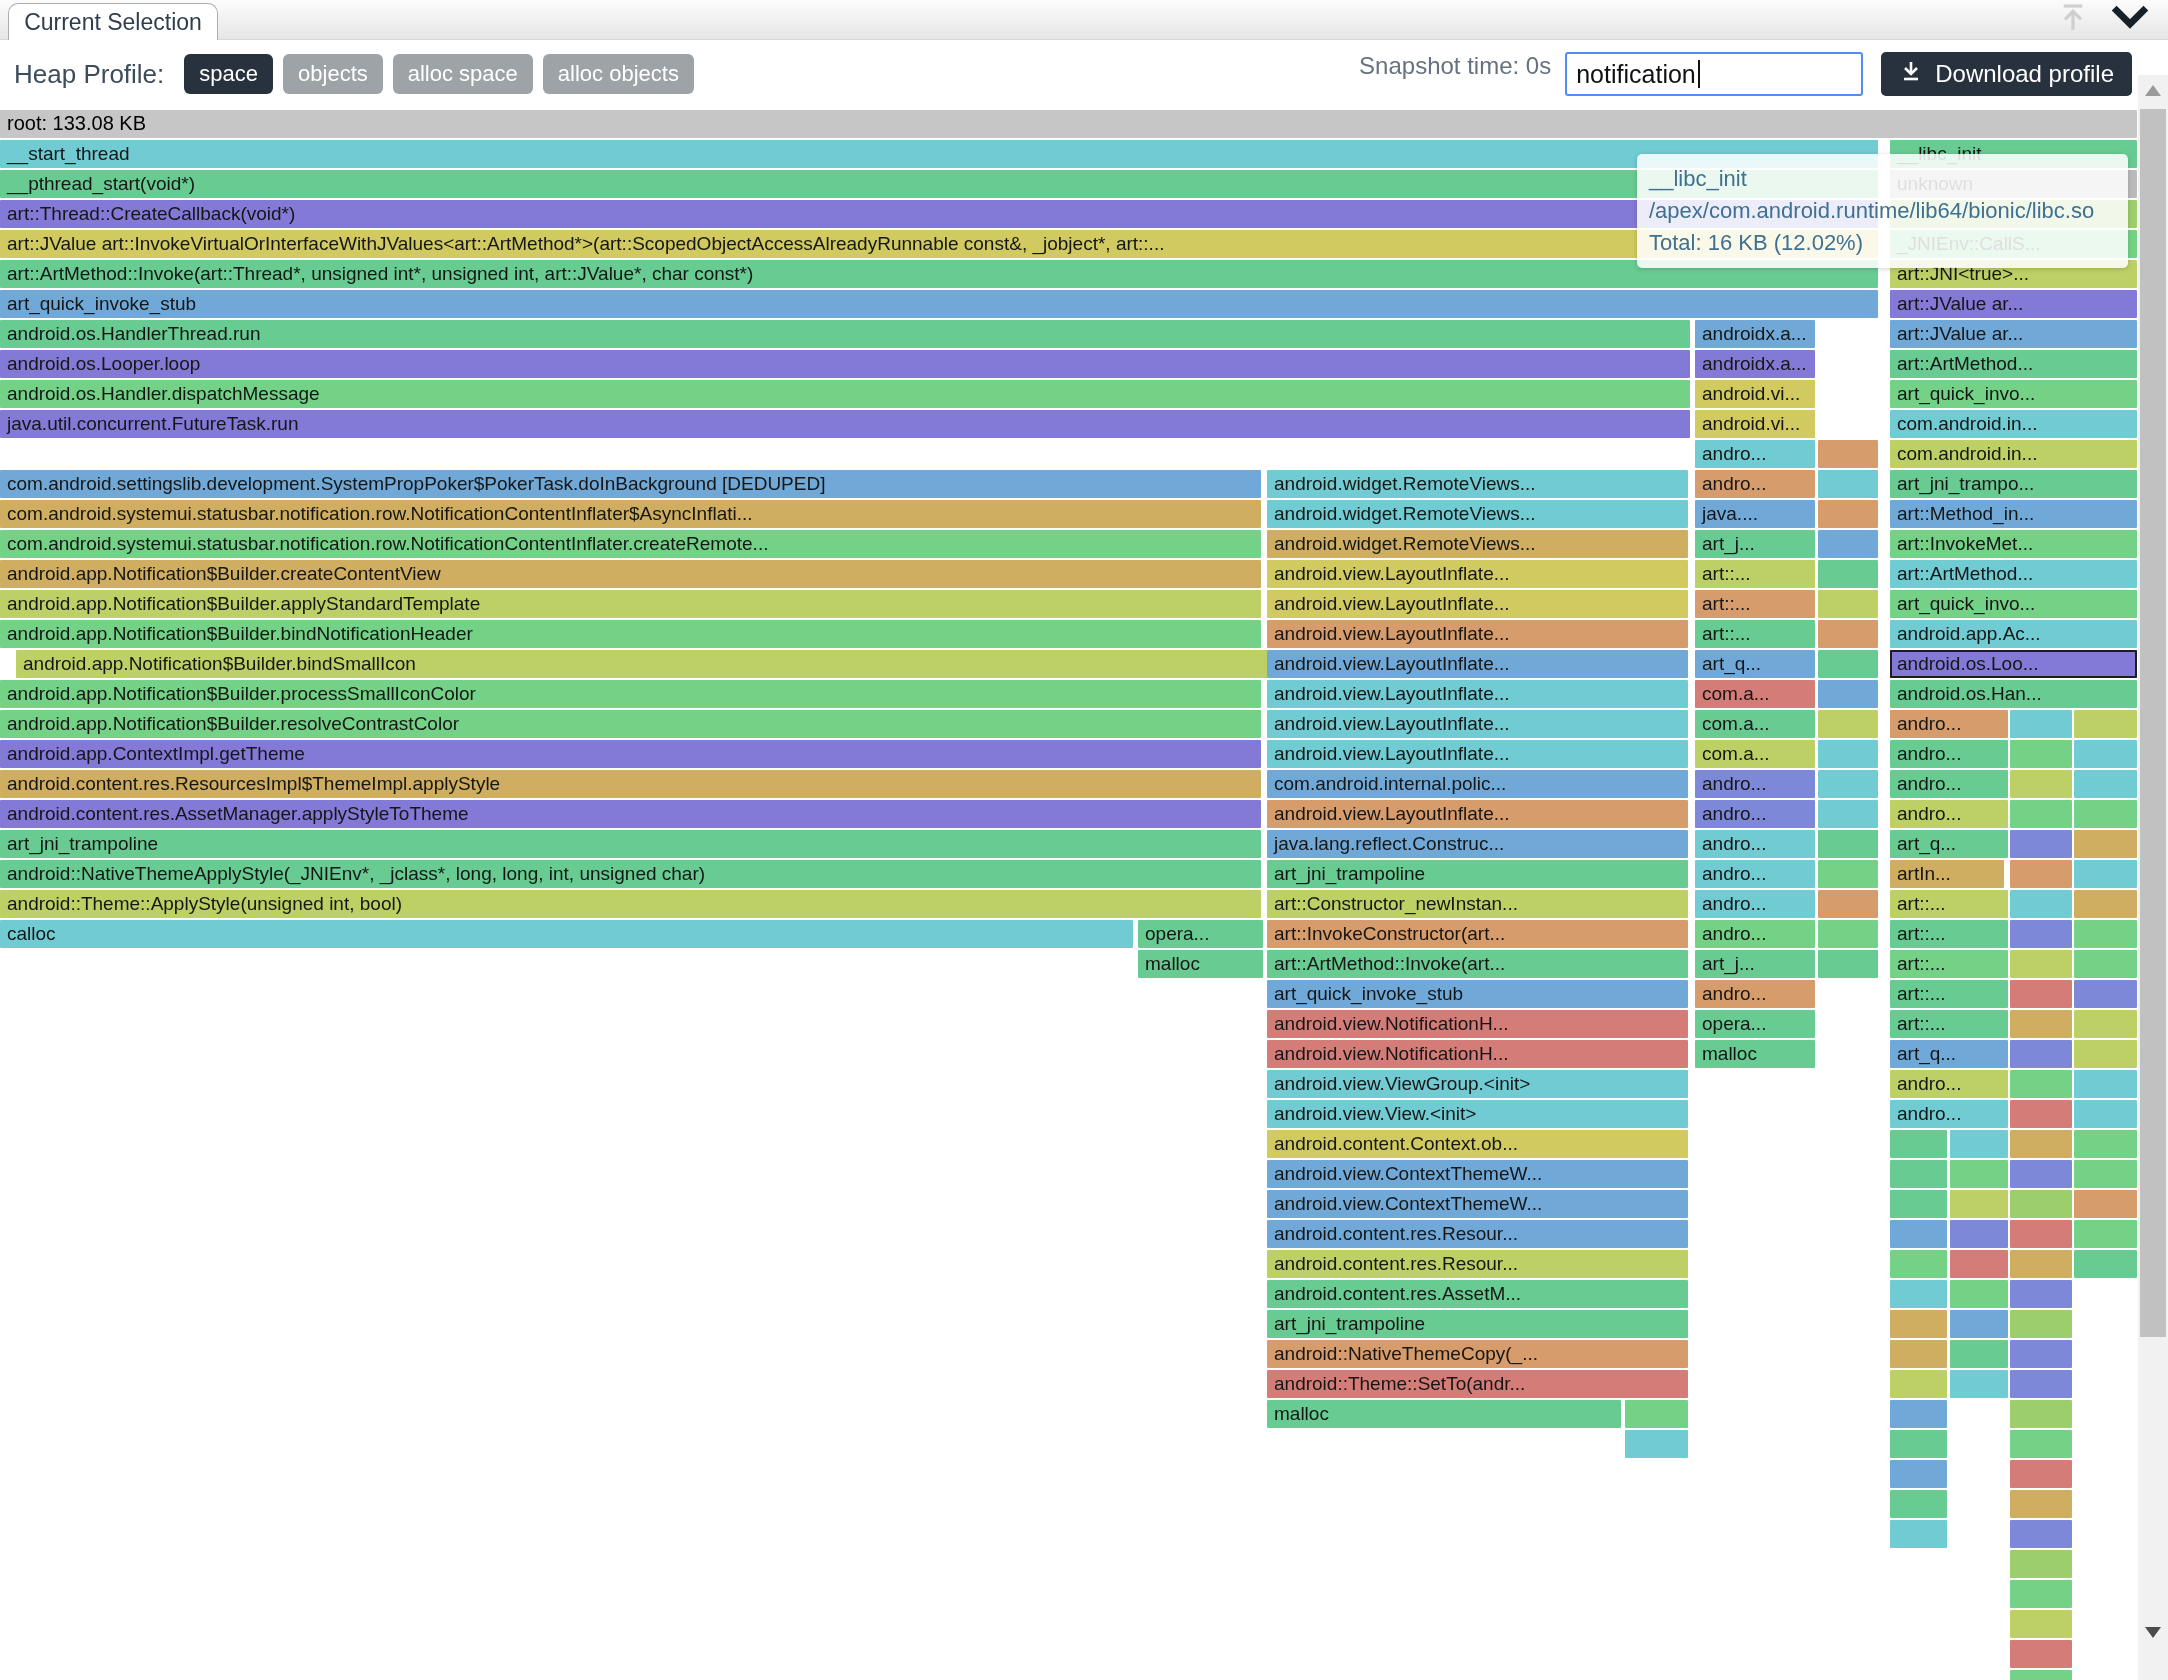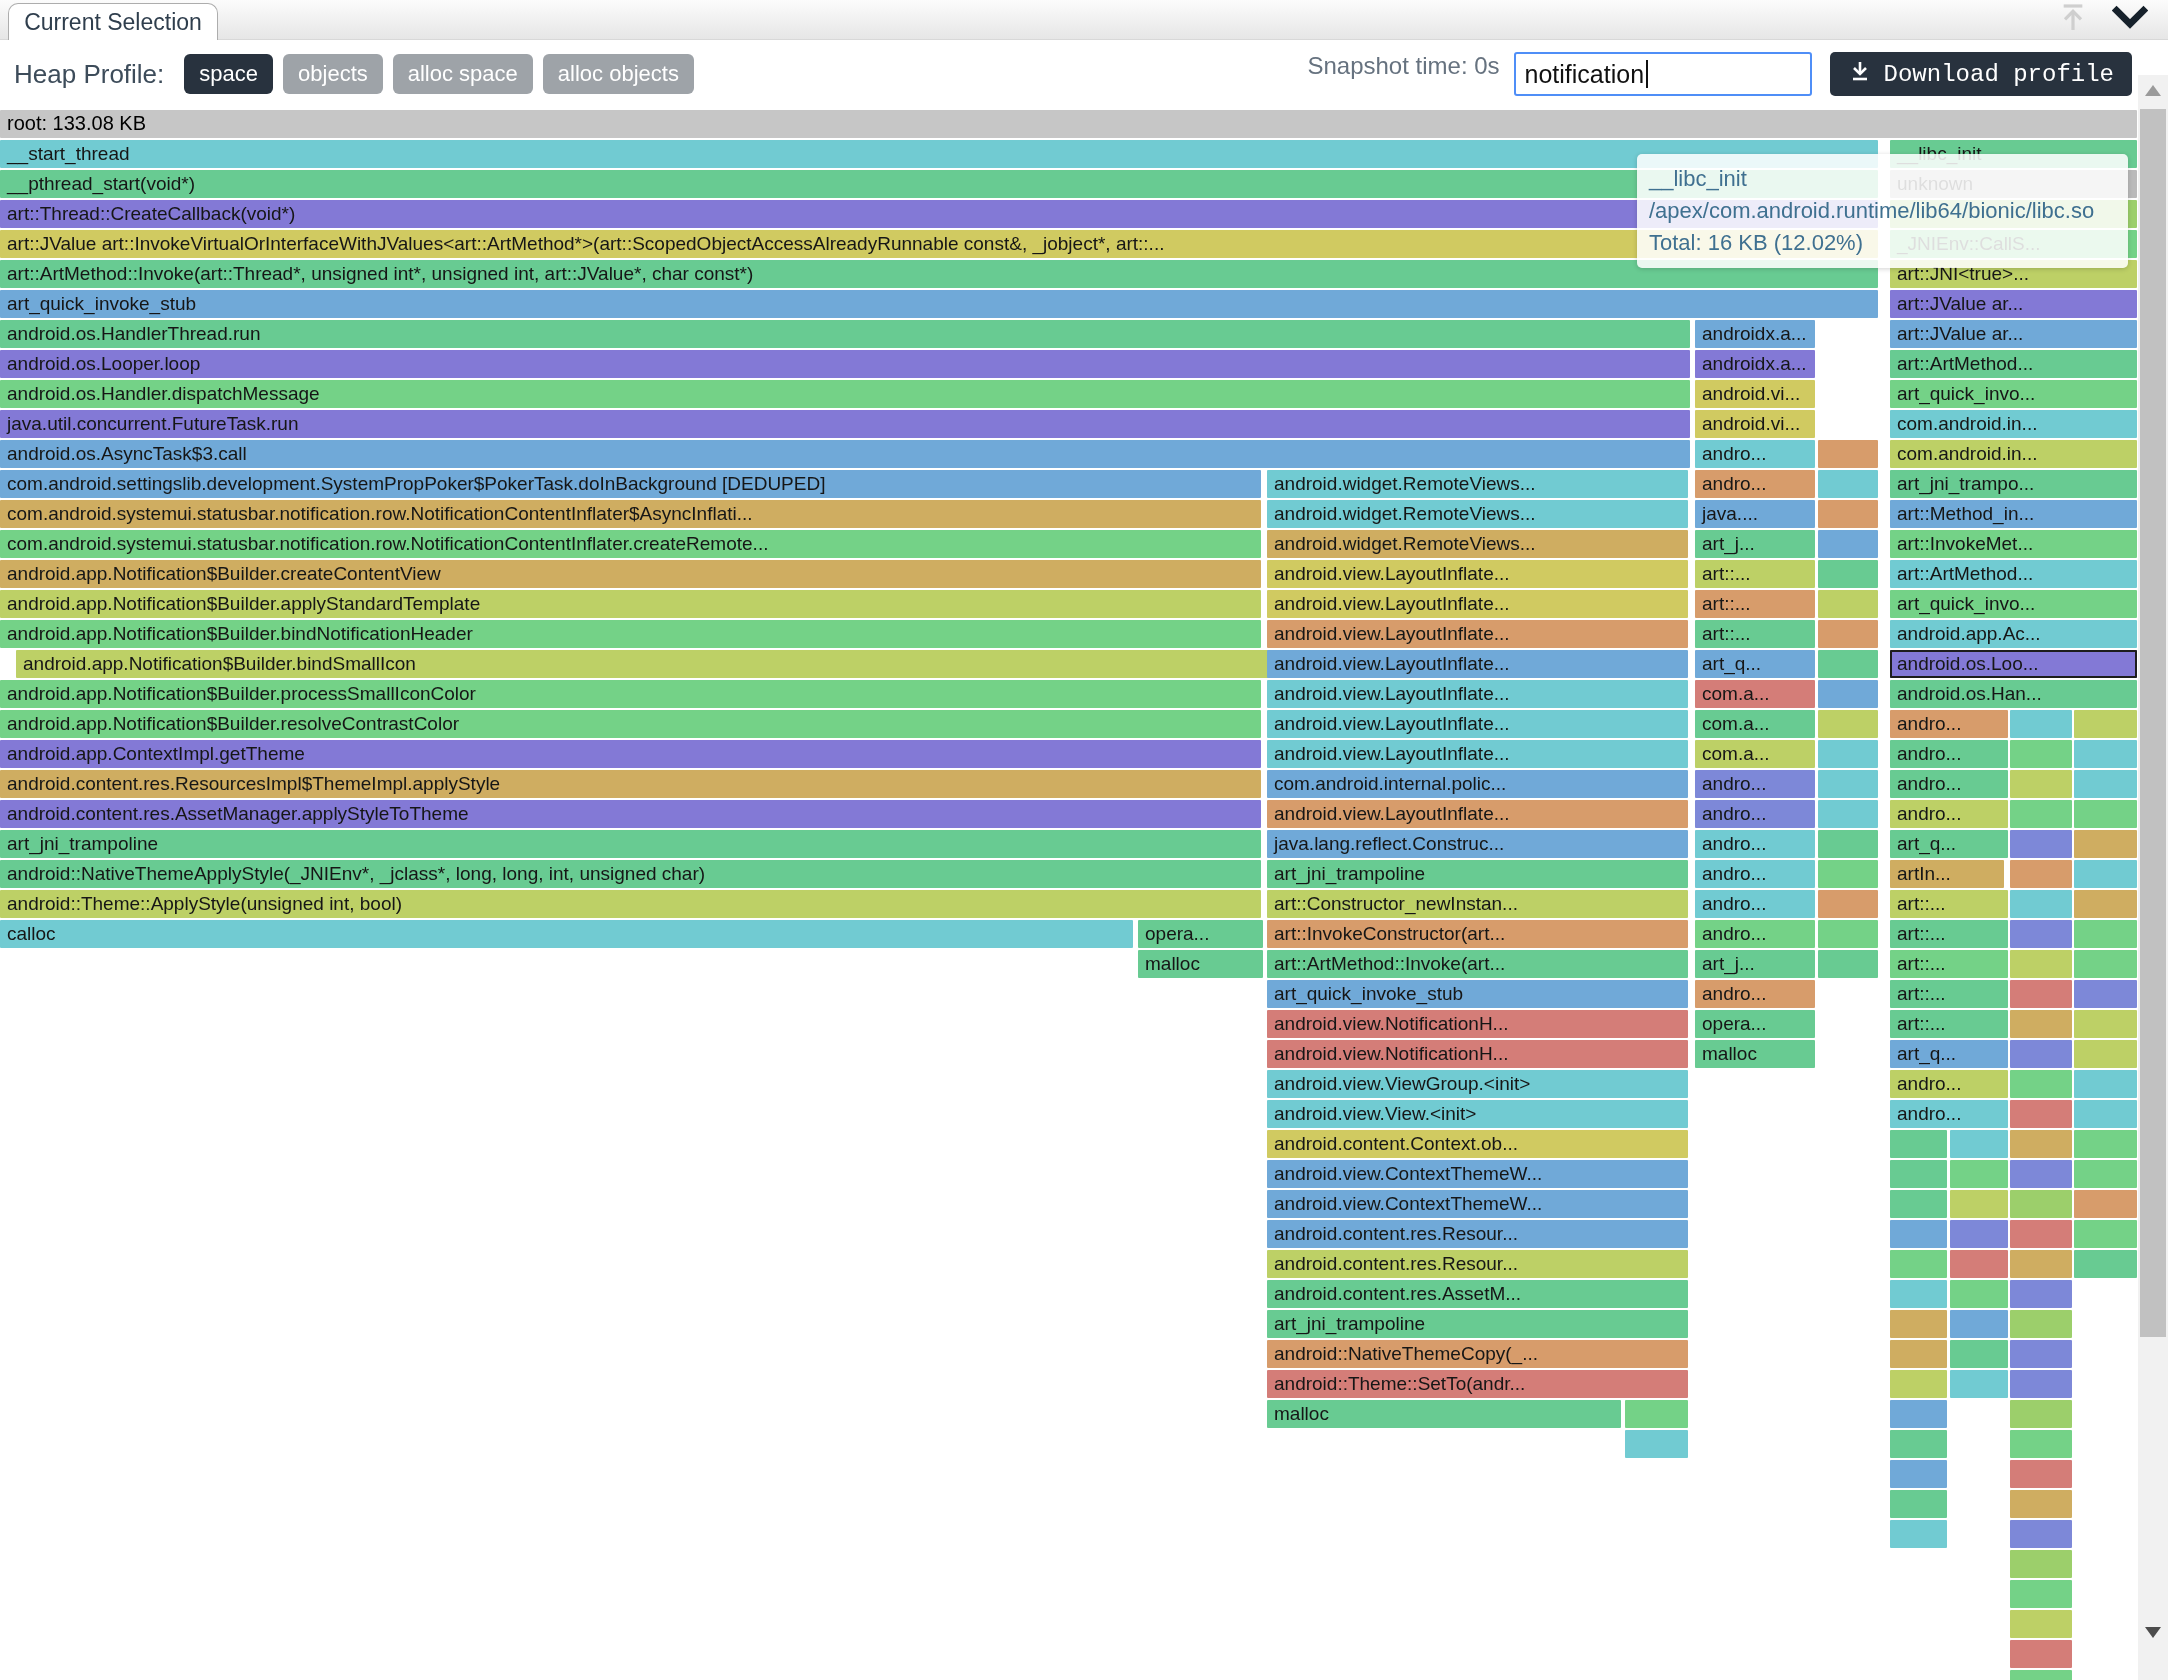--- a/index.html
+++ b/index.html
@@ -21,21 +21,21 @@
   .hp-label { font-size:26px; color:#3d4c5a; margin-right:20px; }
   .pill { border:none; border-radius:6px; color:#fff; font-size:22px; padding:7px 15px;
     margin-right:10px; background:#9ea3a8; cursor:pointer; font-family:inherit; }
   .pill.sel { background:#28323e; }
   .right-cluster { margin-left:auto; display:flex; align-items:flex-start; }
   .snap { font-size:24px; color:#66727f; margin-right:14px; }
   .searchbox { width:298px; height:44px; border:2px solid #4f8ef7; border-radius:3px;
     font-size:25px; color:#111; display:flex; align-items:center; padding-left:9px; background:#fff; }
   .caret { display:inline-block; width:2px; height:28px; background:#111; margin-left:2px; }
   .dl-btn { margin-left:18px; height:44px; background:#28323e; color:#fff; border:none; border-radius:5px;
-    font-size:24px; padding:0 18px; display:flex; align-items:center; gap:12px; cursor:pointer; font-family:Liberation Mono, monospace; }
+    font-size:24px; padding:0 18px; display:flex; align-items:center; gap:12px; cursor:pointer; font-family:Liberation Sans, sans-serif; }
 
   
   .flame { position:absolute; inset:0; }
   .frame { position:absolute; overflow:hidden; white-space:nowrap; font-size:19px;
     line-height:27px; padding-left:7px; color:#161616; border-radius:1px; cursor:pointer; }
   .frame.hl { box-shadow:inset 0 0 0 2px #1d1d1d; }
   .frame.root { color:#000; font-size:20px; }
 
   
   .tooltip { position:absolute; left:1637px; top:154px; width:491px; height:114px; z-index:9;
@@ -104,21 +104,20 @@
     <div class="frame" style="left: 0px; top: 140px; width: 1878px; height: 28px; background: rgb(113, 203, 210);">__start_thread</div>
     <div class="frame" style="left: 0px; top: 170px; width: 1878px; height: 28px; background: rgb(104, 203, 146);">__pthread_start(void*)</div>
     <div class="frame" style="left: 0px; top: 200px; width: 1878px; height: 28px; background: rgb(131, 121, 214);">art::Thread::CreateCallback(void*)</div>
     <div class="frame" style="left: 0px; top: 230px; width: 1878px; height: 28px; background: rgb(208, 202, 97);">art::JValue art::InvokeVirtualOrInterfaceWithJValues&lt;art::ArtMethod*&gt;(art::ScopedObjectAccessAlreadyRunnable const&amp;, _jobject*, art::...</div>
     <div class="frame" style="left: 0px; top: 260px; width: 1878px; height: 28px; background: rgb(104, 203, 146);">art::ArtMethod::Invoke(art::Thread*, unsigned int*, unsigned int, art::JValue*, char const*)</div>
     <div class="frame" style="left: 0px; top: 290px; width: 1878px; height: 28px; background: rgb(112, 169, 216);">art_quick_invoke_stub</div>
     <div class="frame" style="left: 0px; top: 320px; width: 1690px; height: 28px; background: rgb(104, 203, 146);">android.os.HandlerThread.run</div>
     <div class="frame" style="left: 0px; top: 350px; width: 1690px; height: 28px; background: rgb(131, 121, 214);">android.os.Looper.loop</div>
     <div class="frame" style="left: 0px; top: 380px; width: 1690px; height: 28px; background: rgb(116, 210, 135);">android.os.Handler.dispatchMessage</div>
     <div class="frame" style="left: 0px; top: 410px; width: 1690px; height: 28px; background: rgb(131, 121, 214);">java.util.concurrent.FutureTask.run</div>
-    <div class="frame" style="left: 0px; top: 440px; width: 1690px; height: 28px; background: rgb(112, 169, 216);">android.os.AsyncTask$3.call</div>
     <div class="frame" style="left: 0px; top: 470px; width: 1261px; height: 28px; background: rgb(112, 169, 216);">com.android.settingslib.development.SystemPropPoker$PokerTask.doInBackground [DEDUPED]</div>
     <div class="frame" style="left: 0px; top: 500px; width: 1261px; height: 28px; background: rgb(207, 173, 97);">com.android.systemui.statusbar.notification.row.NotificationContentInflater$AsyncInflati...</div>
     <div class="frame" style="left: 0px; top: 530px; width: 1261px; height: 28px; background: rgb(116, 210, 135);">com.android.systemui.statusbar.notification.row.NotificationContentInflater.createRemote...</div>
     <div class="frame" style="left: 0px; top: 560px; width: 1261px; height: 28px; background: rgb(207, 173, 97);">android.app.Notification$Builder.createContentView</div>
     <div class="frame" style="left: 0px; top: 590px; width: 1261px; height: 28px; background: rgb(189, 208, 102);">android.app.Notification$Builder.applyStandardTemplate</div>
     <div class="frame" style="left: 0px; top: 620px; width: 1261px; height: 28px; background: rgb(116, 210, 135);">android.app.Notification$Builder.bindNotificationHeader</div>
     <div class="frame" style="left: 16px; top: 650px; width: 1261px; height: 28px; background: rgb(189, 208, 102);">android.app.Notification$Builder.bindSmallIcon</div>
     <div class="frame" style="left: 0px; top: 680px; width: 1261px; height: 28px; background: rgb(116, 210, 135);">android.app.Notification$Builder.processSmallIconColor</div>
     <div class="frame" style="left: 0px; top: 710px; width: 1261px; height: 28px; background: rgb(116, 210, 135);">android.app.Notification$Builder.resolveContrastColor</div>
     <div class="frame" style="left: 0px; top: 740px; width: 1261px; height: 28px; background: rgb(131, 121, 214);">android.app.ContextImpl.getTheme</div>

